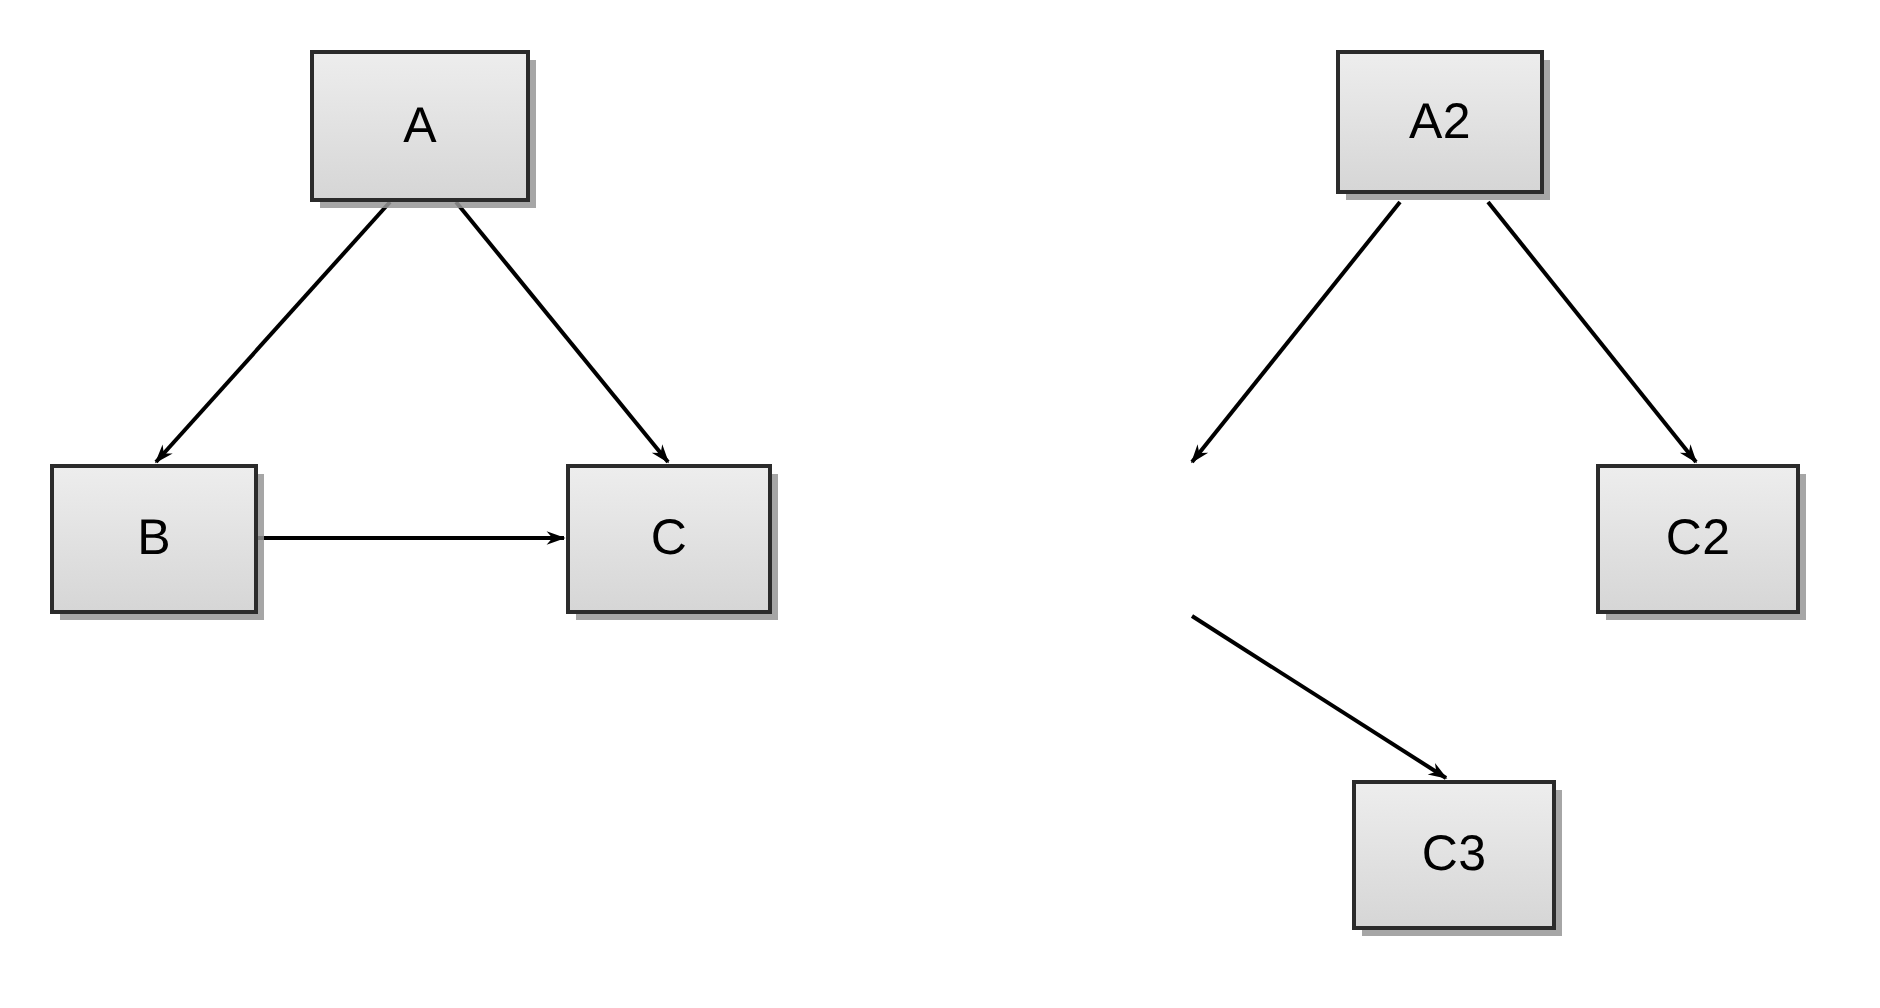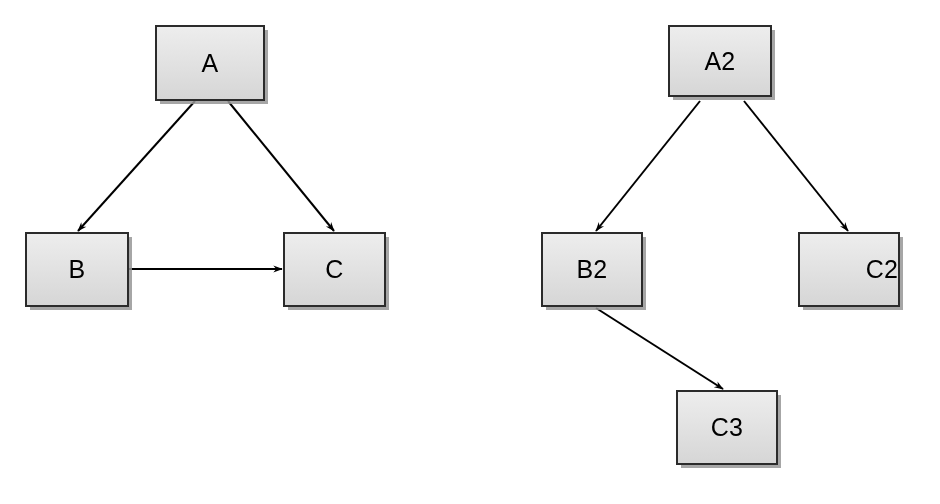--- a/index.html
+++ b/index.html
@@ -75,25 +75,22 @@
   </div>
 
   <div class="graph-node" style="left: 283px; top: 232px; width: 103px; height: 75px;">
     <span class="node-label">C</span>
   </div>
 
   <div class="graph-node" style="left: 668px; top: 25px; width: 104px; height: 72px;">
     <span class="node-label">A2</span>
   </div>
 
-  <div class="graph-node" style="left: 541px; top: 232px; width: 102px; height: 75px;">
-    <span class="node-label">B2</span>
-  </div>
 
-  <div class="graph-node" style="left: 798px; top: 232px; width: 102px; height: 75px; justify-content: flex-end;">
+  <div class="graph-node" style="left: 798px; top: 232px; width: 102px; height: 75px;">
     <span class="node-label">C2</span>
   </div>
 
   <div class="graph-node" style="left: 676px; top: 390px; width: 102px; height: 75px;">
     <span class="node-label">C3</span>
   </div>
 
 </div>
 
 </body></html>

